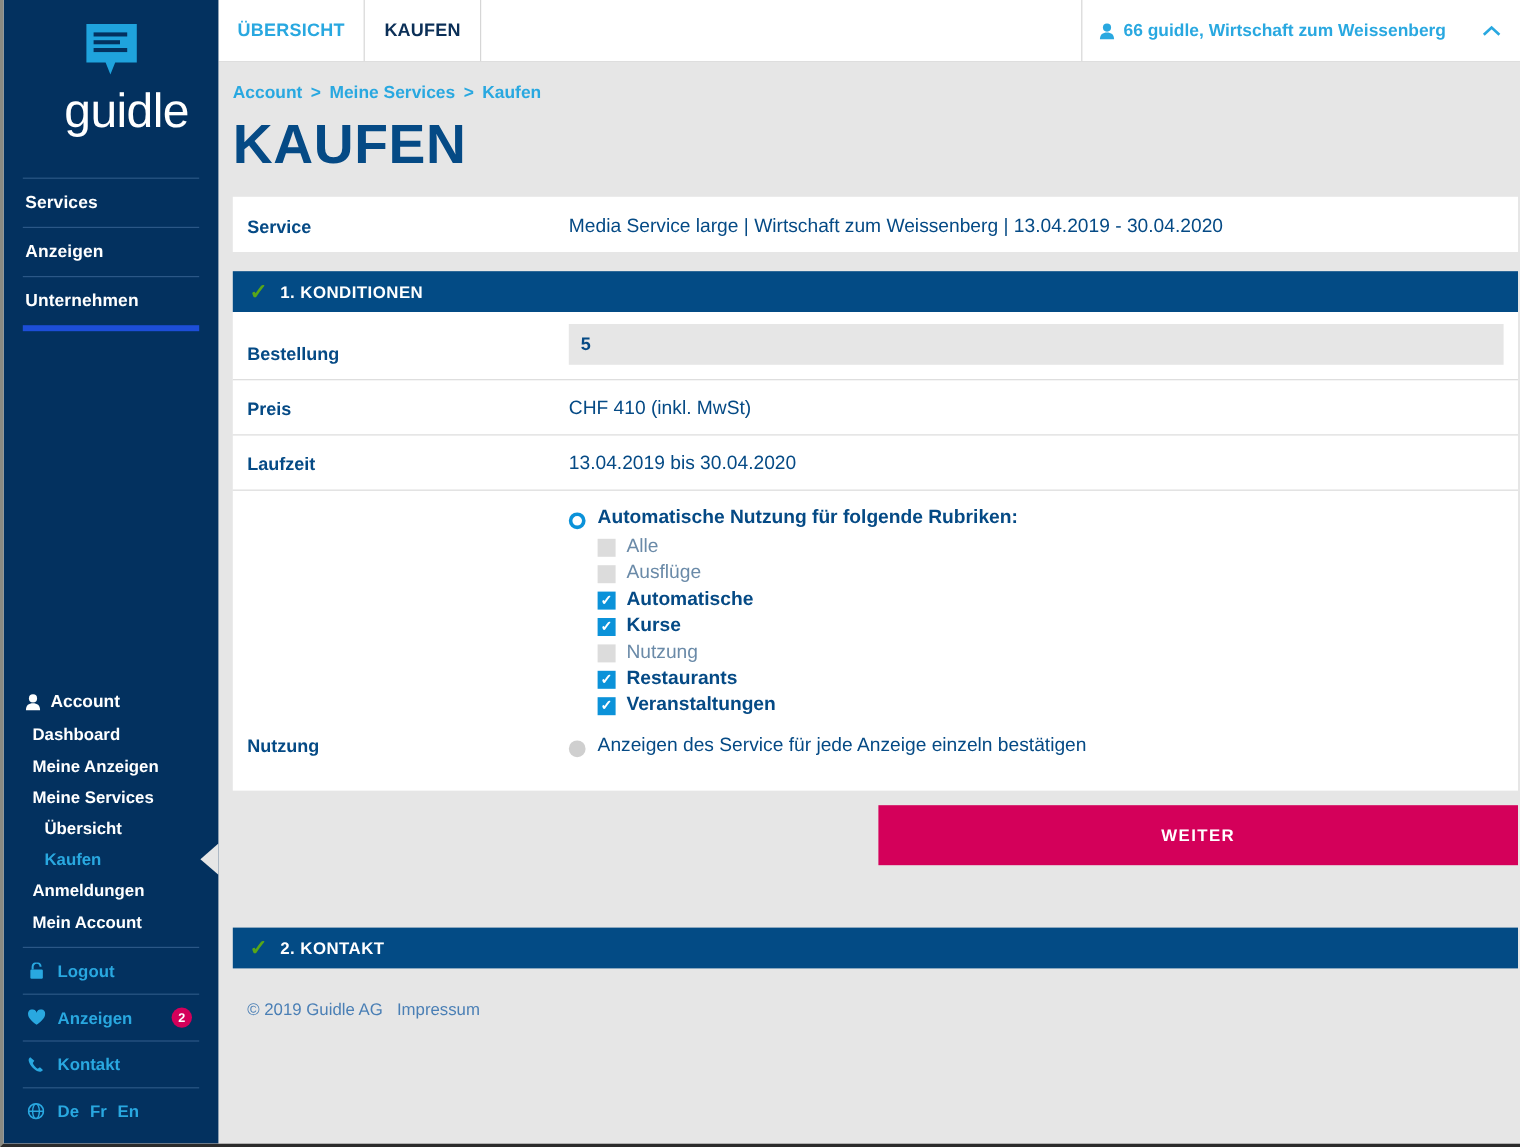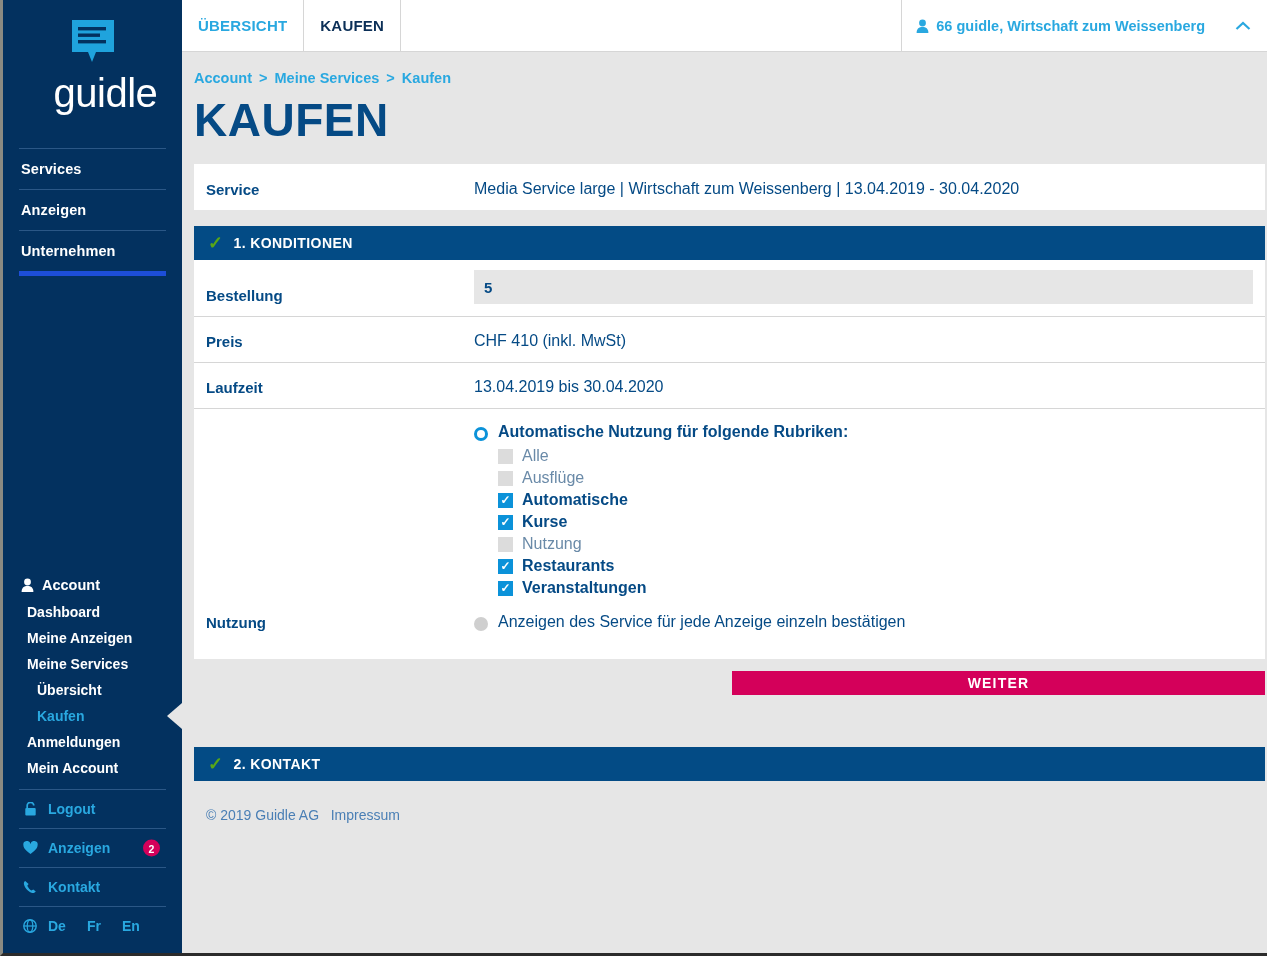--- a/index.html
+++ b/index.html
@@ -128,21 +128,21 @@
     background: #d4005a;
     color: #fff;
     font-size: 10.5px;
     font-weight: bold;
     width: 17px; height: 17px;
     border-radius: 50%;
     display: flex;
     align-items: center;
     justify-content: center;
   }
-  .lang-links { display: flex; gap: 21px; }
+  .lang-links { display: flex; gap: 9px; }
   .lang-links span { cursor: pointer; }
 
   
   .main {
     flex: 1 1 auto;
     min-width: 0;
     background: #e6e6e6;
     display: flex;
     flex-direction: column;
     overflow: hidden;
@@ -333,21 +333,21 @@
     background: #e6e6e6;
     padding: 12px 0 0 0;
     display: flex;
     justify-content: flex-end;
   }
   .btn-weiter {
     background: #d4005a;
     color: #ffffff;
     border: none;
     width: 533px;
-    height: 24px;
+    height: 50px;
     font-size: 14px;
     font-weight: bold;
     letter-spacing: 1.2px;
     cursor: pointer;
     font-family: "Liberation Sans", sans-serif;
   }
 
   .footer {
     padding: 26px 0 0 12px;
     font-size: 14px;

